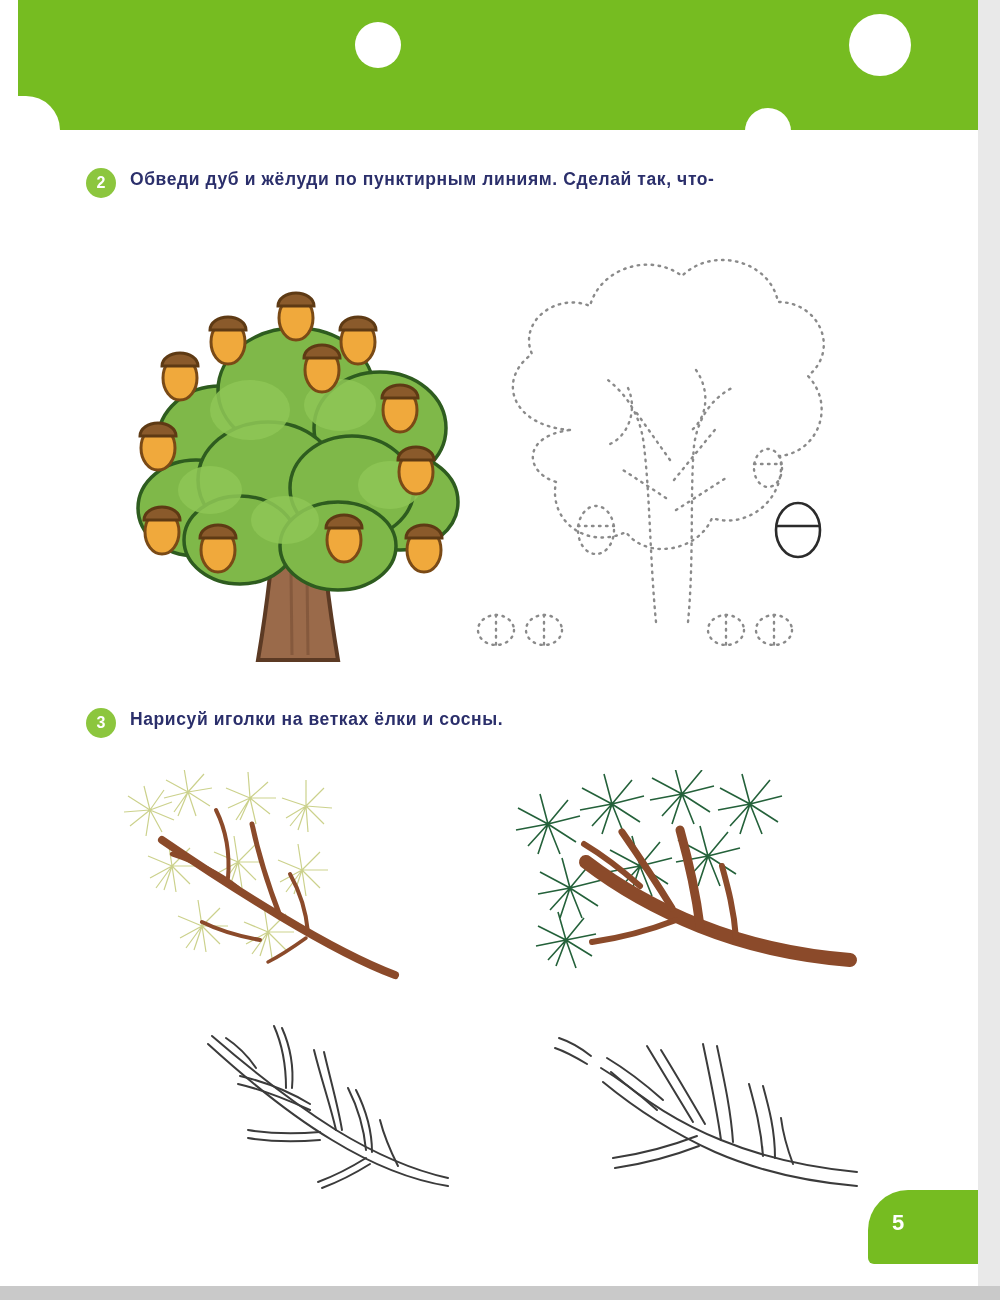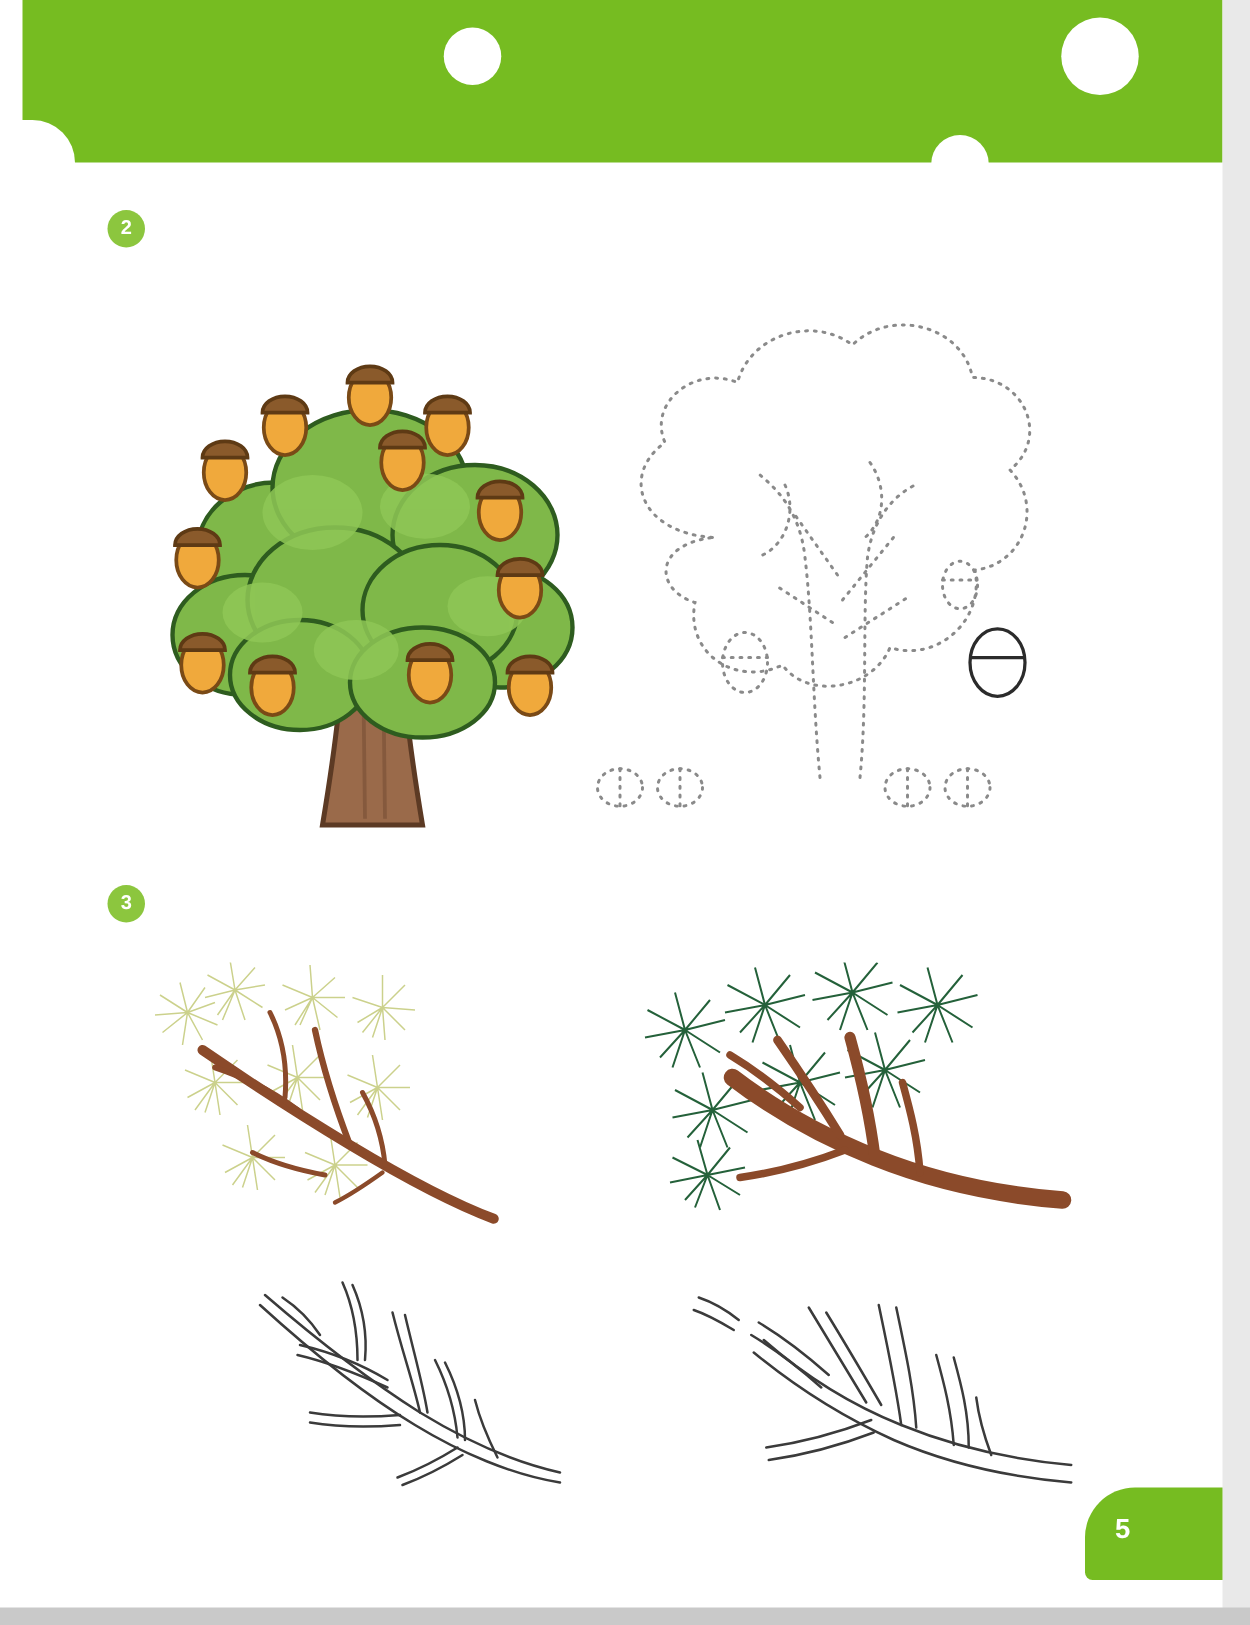--- a/index.html
+++ b/index.html
@@ -92,20 +92,21 @@
   <div class="notch-left"></div>
   <div class="notch-right"></div>
   <div class="left-edge"></div>
   <div class="right-edge"></div>
   <div class="bottom-edge"></div>
 
   <div class="task" style="left:86px;top:166px;">
     <div class="task-head">
       <div class="num-badge">2</div>
       <div class="task-text">
+        <span class="ln">Обведи дуб и жёлуди по пунктирным линиям. Сделай так, что-</span>
       </div>
     </div>
   </div>
 
   <div class="art" style="left:100px;top:240px;">
     <svg width="390" height="440" viewBox="0 0 390 440">
 
       <path d="M176 240 C176 300 168 360 158 420 L238 420 C228 360 220 300 220 240 Z" fill="#9a6a4a" stroke="#5c3a24" stroke-width="4"></path>
       <path d="M190 250 L192 415 M206 250 L208 415" stroke="#7c5238" stroke-width="3" fill="none" opacity="0.7"></path>
 
@@ -236,20 +237,23 @@
       <g fill="none" stroke="#2b2b2b" stroke-width="2.6">
         <ellipse cx="338" cy="300" rx="22" ry="27"></ellipse>
         <path d="M316 296 L360 296"></path>
       </g>
     </svg>
   </div>
 
   <div class="task" style="left:86px;top:706px;">
     <div class="task-head">
       <div class="num-badge">3</div>
+      <div class="task-text">
+        <span class="ln">Нарисуй иголки на ветках ёлки и сосны.</span>
+      </div>
     </div>
   </div>
 
   <div class="art" style="left:110px;top:770px;">
     <svg width="300" height="220" viewBox="0 0 300 220">
       <g stroke="#c9cf86" stroke-width="1.2" opacity="0.95">
         <g>
           <path d="M40 40 l-22 -14 M40 40 l-26 2 M40 40 l-20 16 M40 40 l-6 -24 M40 40 l14 -20 M40 40 l22 -8 M40 40 l24 10 M40 40 l12 22 M40 40 l-4 26"></path>
         </g>
         <g transform="translate(78,22)">

